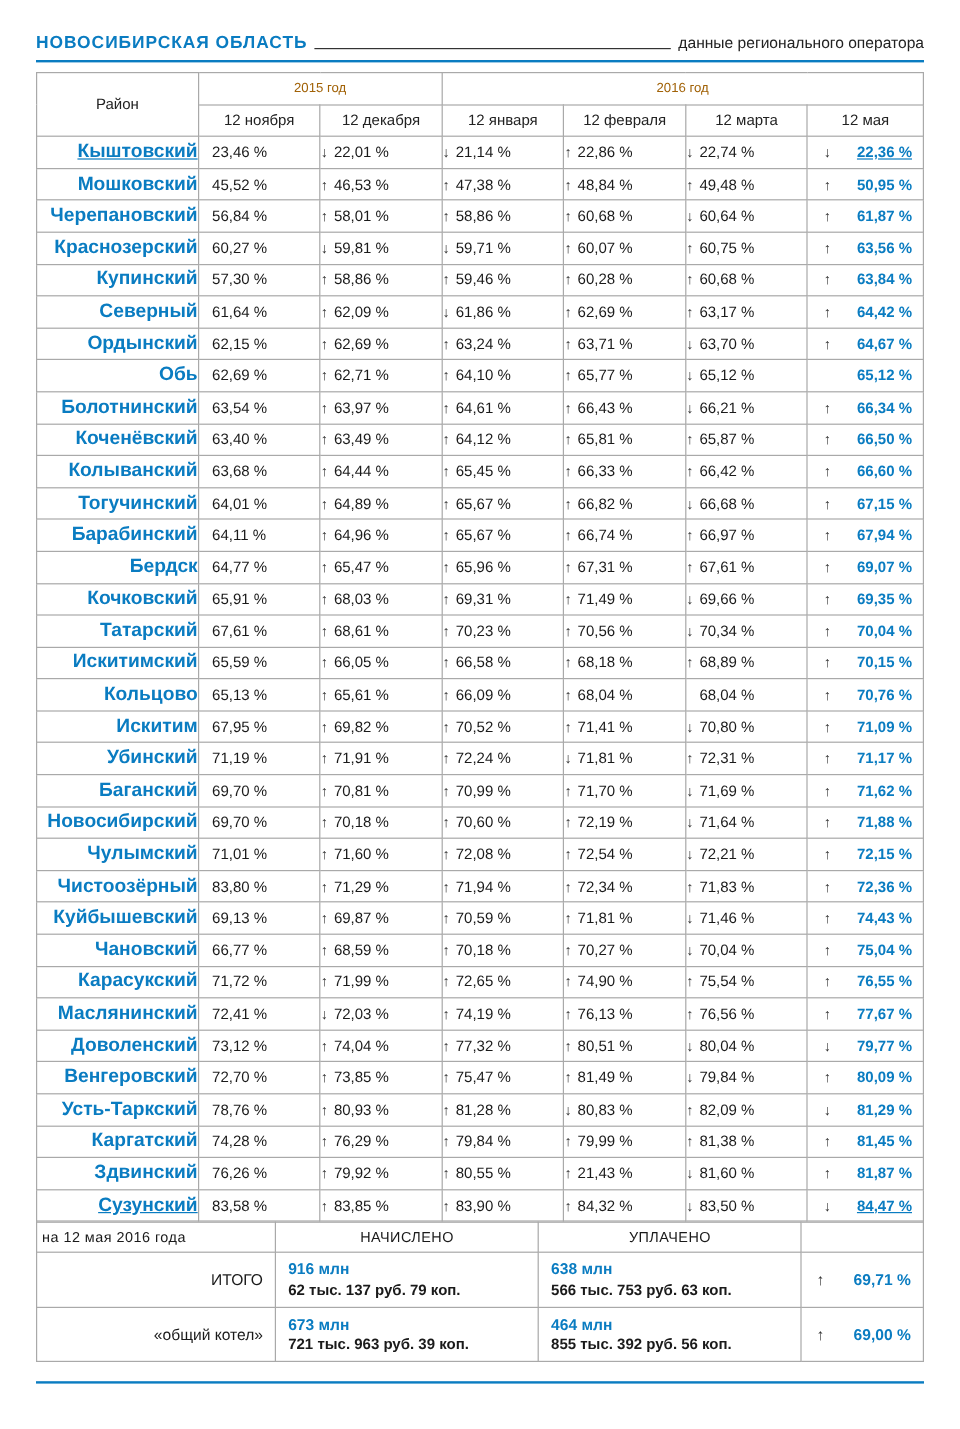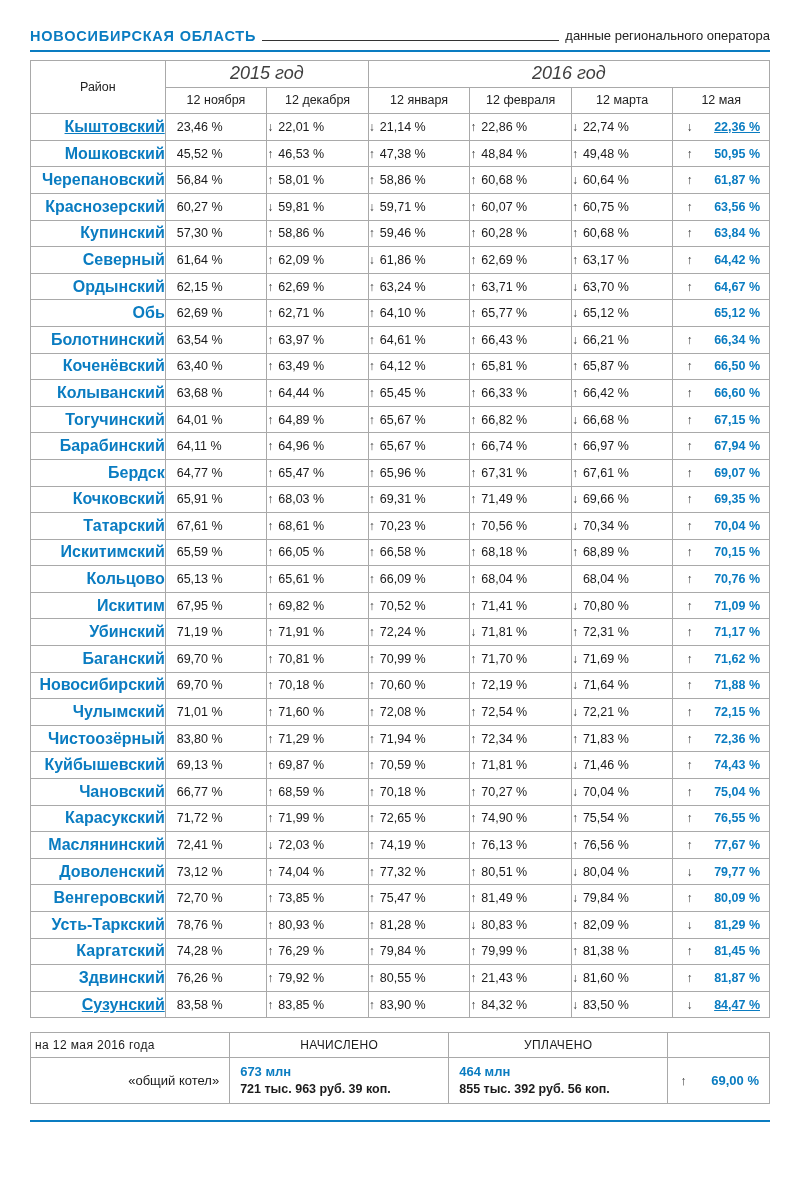--- a/index.html
+++ b/index.html
@@ -65,24 +65,23 @@
 
   table.main th, table.main td {
     border: 1px solid #a9a9a9;
     padding: 0;
     height: 25.6px;
     vertical-align: middle;
   }
   .hdr-year {
     text-align: center;
     font-weight: normal;
-    font-size: 18px;
-    color: #404040;
+    font-size: 11px;
+    color: #a16207;
     height: 23px;
-    font-style: italic;
   }
   .hdr-col {
     text-align: center;
     font-weight: normal;
     font-size: 12.5px;
     color: #222;
     height: 27px;
   }
   .hdr-region {
     text-align: center;
@@ -126,21 +125,20 @@
     color: #333;
     font-weight: normal;
     float: left;
     margin-left: 8px;
   }
   td.val.last span.uline {
     text-decoration: underline;
   }
   
   .summary-wrap {
-    margin-top: 14px;
   }
   table.summary {
     width: 100%;
     border-collapse: collapse;
     font-size: 12.5px;
     table-layout: fixed;
   }
   table.summary col.s-label { width: 190px; }
   table.summary col.s-col { width: 209px; }
   table.summary col.s-pct { width: 97px; }
@@ -556,20 +554,32 @@
       <tbody>
         <tr class="sum-head">
           <td class="lbl-left">на 12 мая 2016 года</td>
           <td>НАЧИСЛЕНО</td>
           <td>УПЛАЧЕНО</td>
           <td></td>
         </tr>
       </tbody>
       <tbody id="summary-body">
           <tr>
+            <td class="sum-label">ИТОГО</td>
+            <td>
+              <span class="big-num">916 млн</span>
+              <span class="small-num">62 тыс. 137 руб. 79 коп.</span>
+            </td>
+            <td>
+              <span class="big-num">638 млн</span>
+              <span class="small-num">566 тыс. 753 руб. 63 коп.</span>
+            </td>
+            <td class="sum-pct"><span class="arrow">↑</span><span>69,71 %</span></td>
+          </tr>
+          <tr>
             <td class="sum-label">«общий котел»</td>
             <td>
               <span class="big-num">673 млн</span>
               <span class="small-num">721 тыс. 963 руб. 39 коп.</span>
             </td>
             <td>
               <span class="big-num">464 млн</span>
               <span class="small-num">855 тыс. 392 руб. 56 коп.</span>
             </td>
             <td class="sum-pct"><span class="arrow">↑</span><span>69,00 %</span></td>

